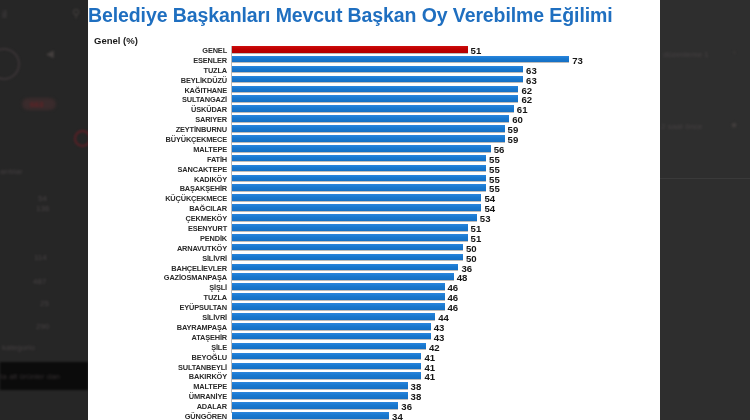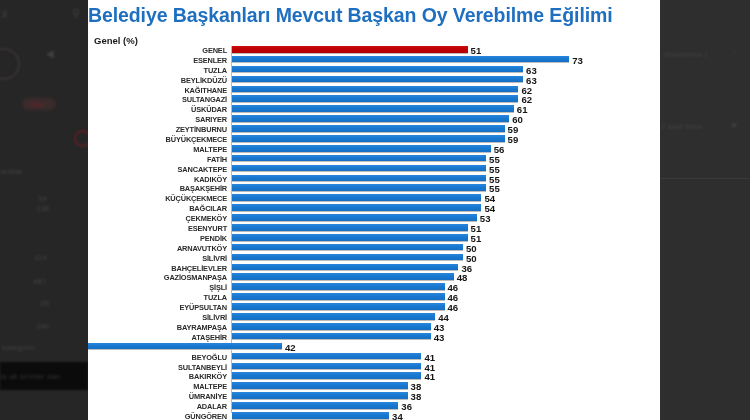--- a/index.html
+++ b/index.html
@@ -416,20 +416,21 @@
           </div>
         </div>
         <div class="row">
           <div class="row-label">ATAŞEHİR</div>
           <div class="bar-wrap">
             <div class="bar" style="width: 198.66px;"></div>
             <div class="bar-value">43</div>
           </div>
         </div>
         <div class="row">
+          <div class="row-label">ŞİLE</div>
           <div class="bar-wrap">
             <div class="bar" style="width: 194.04px;"></div>
             <div class="bar-value">42</div>
           </div>
         </div>
         <div class="row">
           <div class="row-label">BEYOĞLU</div>
           <div class="bar-wrap">
             <div class="bar" style="width: 189.42px;"></div>
             <div class="bar-value">41</div>

